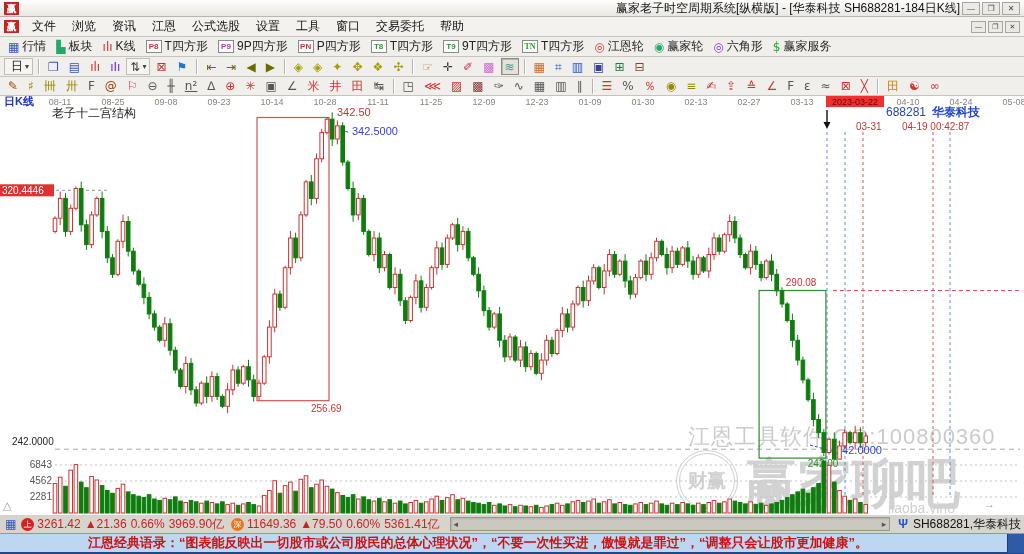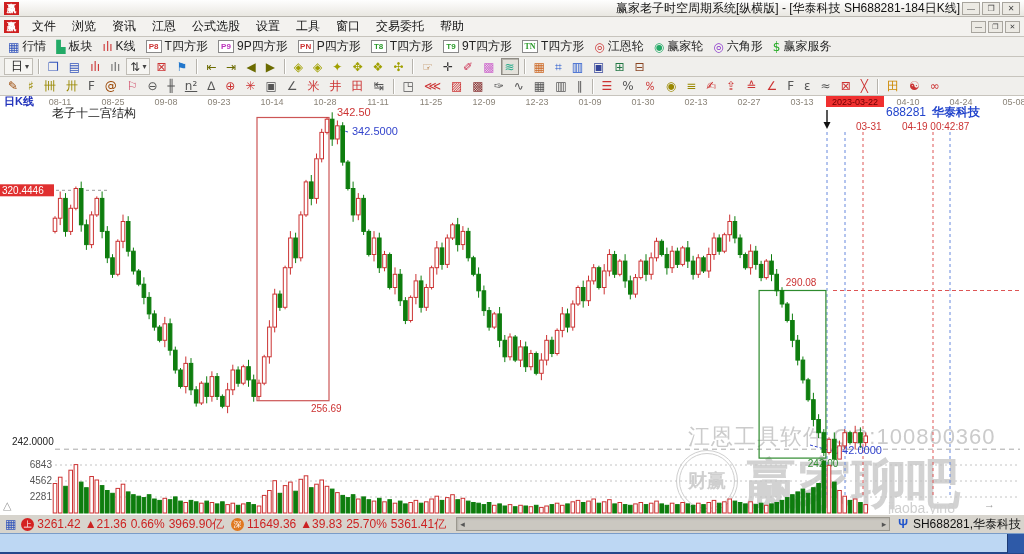--- a/index.html
+++ b/index.html
@@ -172,21 +172,21 @@
       <span class="tbtn">
         <span class="glyph" style="color: rgb(51, 85, 187);">❐</span>
       </span>
       <span class="tbtn">
         <span class="glyph" style="color: rgb(51, 85, 187);">▤</span>
       </span>
       <span class="tbtn">
         <span class="glyph" style="color: rgb(204, 51, 51);">ılı</span>
       </span>
       <span class="tbtn">
-        <span class="glyph" style="color: #737373; text-align: right;">ıIı</span>
+        <span class="glyph" style="color: #6d28d9; text-align: right;">ıIı</span>
       </span>
       <span class="tbtn drop">
         <span class="glyph" style="color: rgb(51, 51, 51);">⇅</span>
         <span class="dd">▾</span>
       </span>
       <span class="tbtn">
         <span class="glyph" style="color: rgb(204, 51, 51);">⊠</span>
       </span>
       <span class="tbtn">
         <span class="glyph" style="color: rgb(34, 119, 204);">⚑</span>
@@ -936,28 +936,29 @@
 
   <div id="statusbar">
     <span class="sb-ico" style="color:#3355bb;">▦</span>
     <span class="sb-circle" style="background:#d42222;">上</span>
     <span class="sb-red-text">3261.42</span>
     <span class="sb-red-text">▲21.36</span>
     <span class="sb-red-text">0.66%</span>
     <span class="sb-red-text">3969.90亿</span>
     <span class="sb-circle" style="background:#e07820;">深</span>
     <span class="sb-red-text">11649.36</span>
-    <span class="sb-red-text">▲39.83</span>
-    <span class="sb-red-text">25.70%</span>
+    <span class="sb-red-text">▲79.50</span>
+    <span class="sb-red-text">0.60%</span>
     <span class="sb-red-text">5361.41亿</span>
     <span id="sb-scroll">
       <span>◂</span>
       <span>▸</span>
     </span>
     <span class="sb-ico" style="color:#2255cc;font-weight:bold;">Ψ</span>
     <span id="sb-stock">SH688281,华泰科技</span>
   </div>
 
   <div id="quotebar">
+    <span id="quote-text">江恩经典语录：“图表能反映出一切股市或公司股民的总体心理状况”，“不要一次性买进，傲慢就是罪过”，“调整只会让股市更加健康”。</span>
     <div id="qb-corner"></div>
   </div>
 
 </div>
 
 </body></html>

